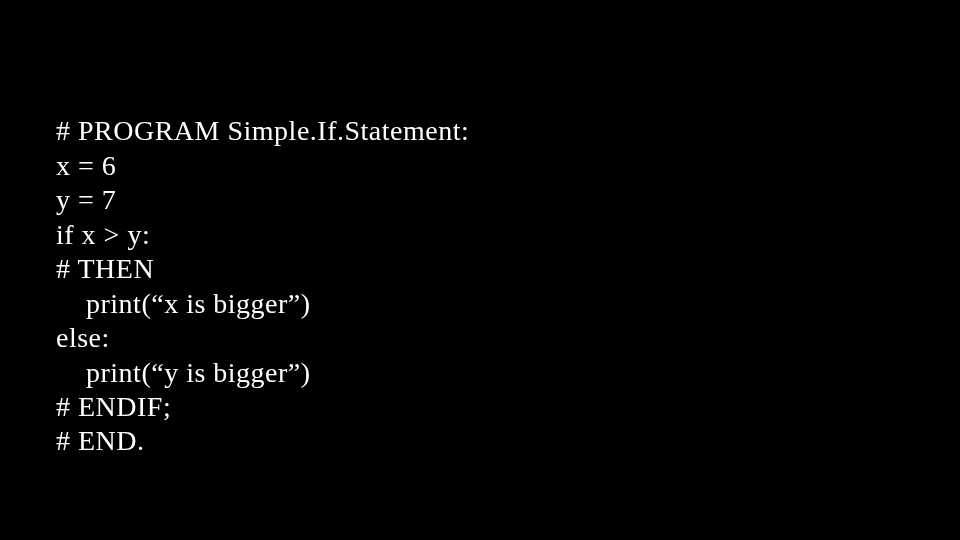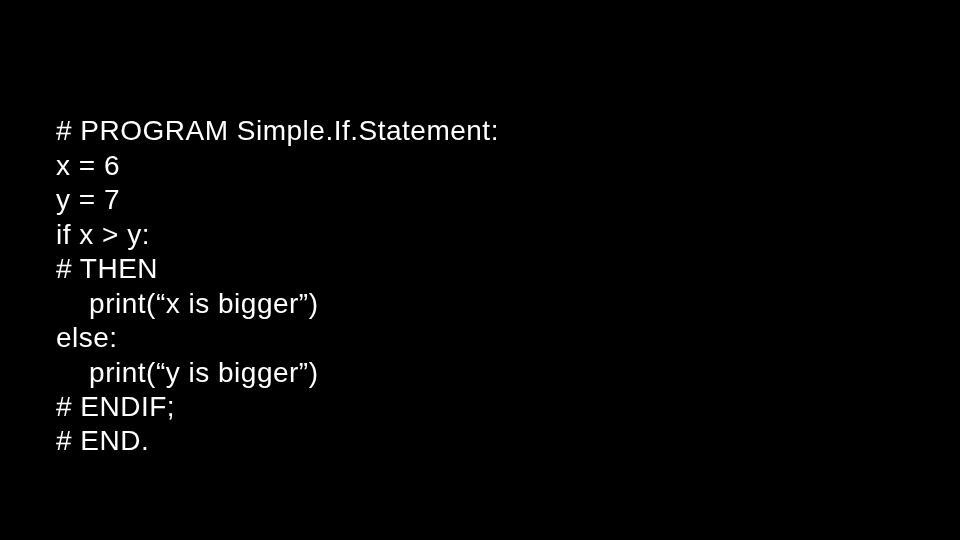--- a/index.html
+++ b/index.html
@@ -4,21 +4,21 @@
 <style>
   html, body {
     margin: 0;
     padding: 0;
     width: 960px;
     height: 540px;
     background: #000000;
     overflow: hidden;
   }
   .code-block {
-    font-family: Liberation Sans, sans-serif;
+    font-family: Liberation Serif, serif;
     font-size: 28px;
     line-height: 1.23;
     color: #ffffff;
     white-space: pre;
     position: absolute;
     left: 56px;
     top: 80px;
     letter-spacing: 0.5px;
   }
 </style>

